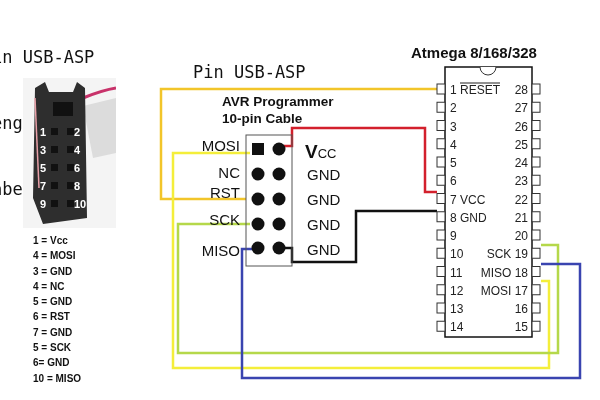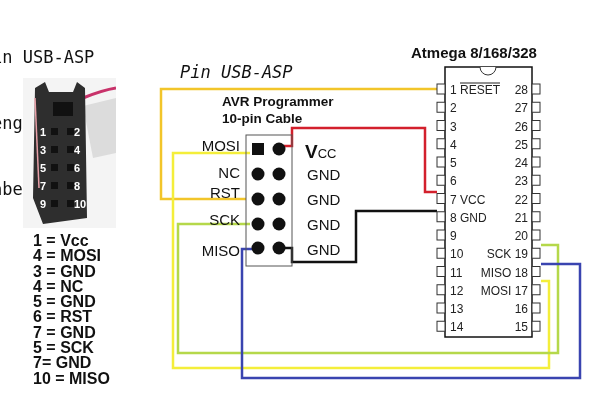--- a/index.html
+++ b/index.html
@@ -1,23 +1,23 @@
 <!DOCTYPE html>
 <html><head>
 <meta charset="utf-8">
 <style>
   html,body{margin:0;padding:0;background:#fff;}
   body{width:600px;height:400px;position:relative;overflow:hidden;font-family:"Liberation Sans",sans-serif;}
   .mono{font-family:"DejaVu Sans Mono","Liberation Mono",monospace;color:#111;position:absolute;font-size:17px;line-height:22px;white-space:pre;}
   #left-title{left:-8px;top:2px;}
-  #board-title{left:180px;top:17px;text-align:center;font-style:italic;}
+  #board-title{left:193px;top:17px;text-align:center;}
   svg{position:absolute;left:0;top:0;}
   .txt{font-family:"Liberation Sans",sans-serif;}
   .bold{font-weight:bold;}
-  #pin-legend{position:absolute;left:33px;top:233px;font-family:"Liberation Sans",sans-serif;font-weight:bold;font-size:16px;line-height:15.3px;color:#111;}
+  #pin-legend{position:absolute;left:33px;top:233px;font-family:"Liberation Sans",sans-serif;font-weight:bold;font-size:10px;line-height:15.3px;color:#111;}
   #pin-legend div{white-space:pre;}
   #connector{position:absolute;left:23px;top:78px;width:93px;height:150px;}
 </style>
 </head>
 <body>
 
 <div id="left-title" class="mono">
   <div>in USB-ASP</div>
   <div>enggunakan</div>
   <div>abel</div>
@@ -62,21 +62,21 @@
 
 <div id="pin-legend">
     <div>1 = Vcc</div>
     <div>4 = MOSI</div>
     <div>3 = GND</div>
     <div>4 = NC</div>
     <div>5 = GND</div>
     <div>6 = RST</div>
     <div>7 = GND</div>
     <div>5 = SCK</div>
-    <div>7= GND</div>
+    <div>6= GND</div>
     <div>10 = MISO</div>
   </div>
 
 <svg width="600" height="400" viewBox="0 0 600 400">
 
   <g fill="none" stroke-width="2.5">
     <polyline id="w-reset" points="246,199 161,199 161,89 437,89" stroke="#f2c52a"></polyline>
     <polyline id="w-vcc" points="284,146 292,146 292,128 425,128 425,192 437,192" stroke="#d3202c"></polyline>
     <polyline id="w-gnd" points="284,248 292,248 292,262 356,262 356,211 437,211" stroke="#111111"></polyline>
     <polyline id="w-mosi" points="250,153 173,153 173,368 549,368 549,281 541,281" stroke="#f4ee3a"></polyline>

